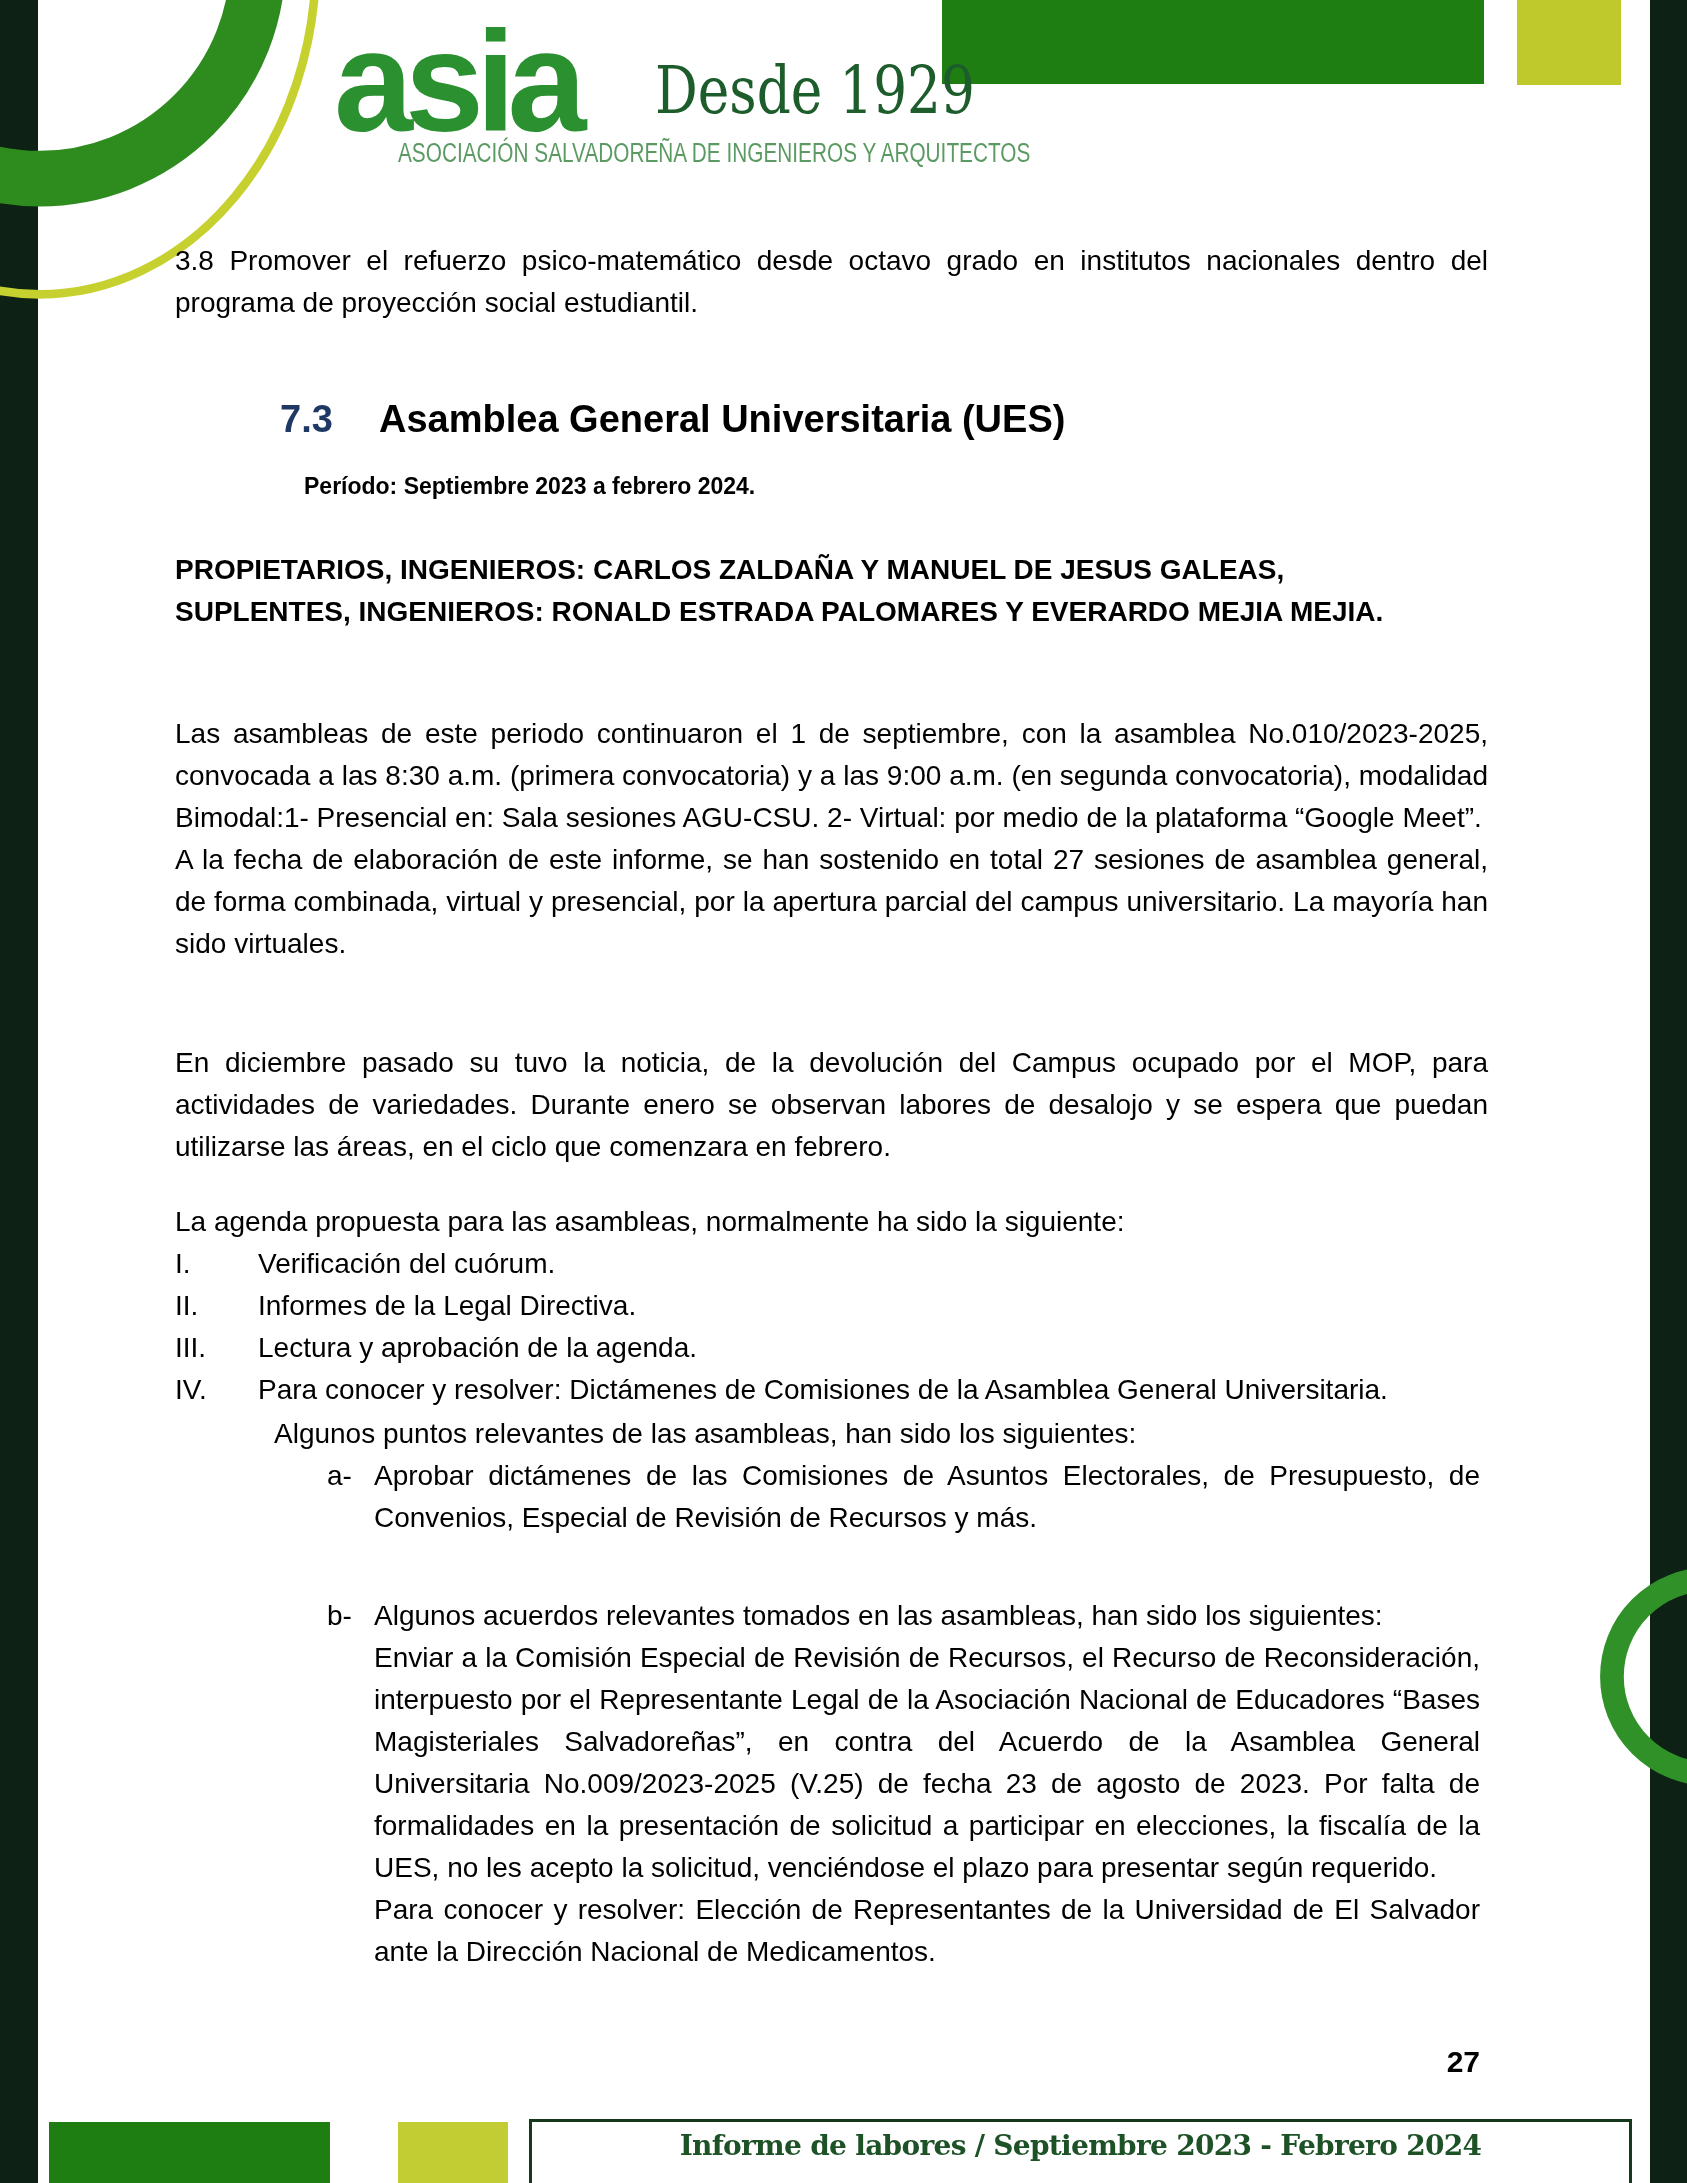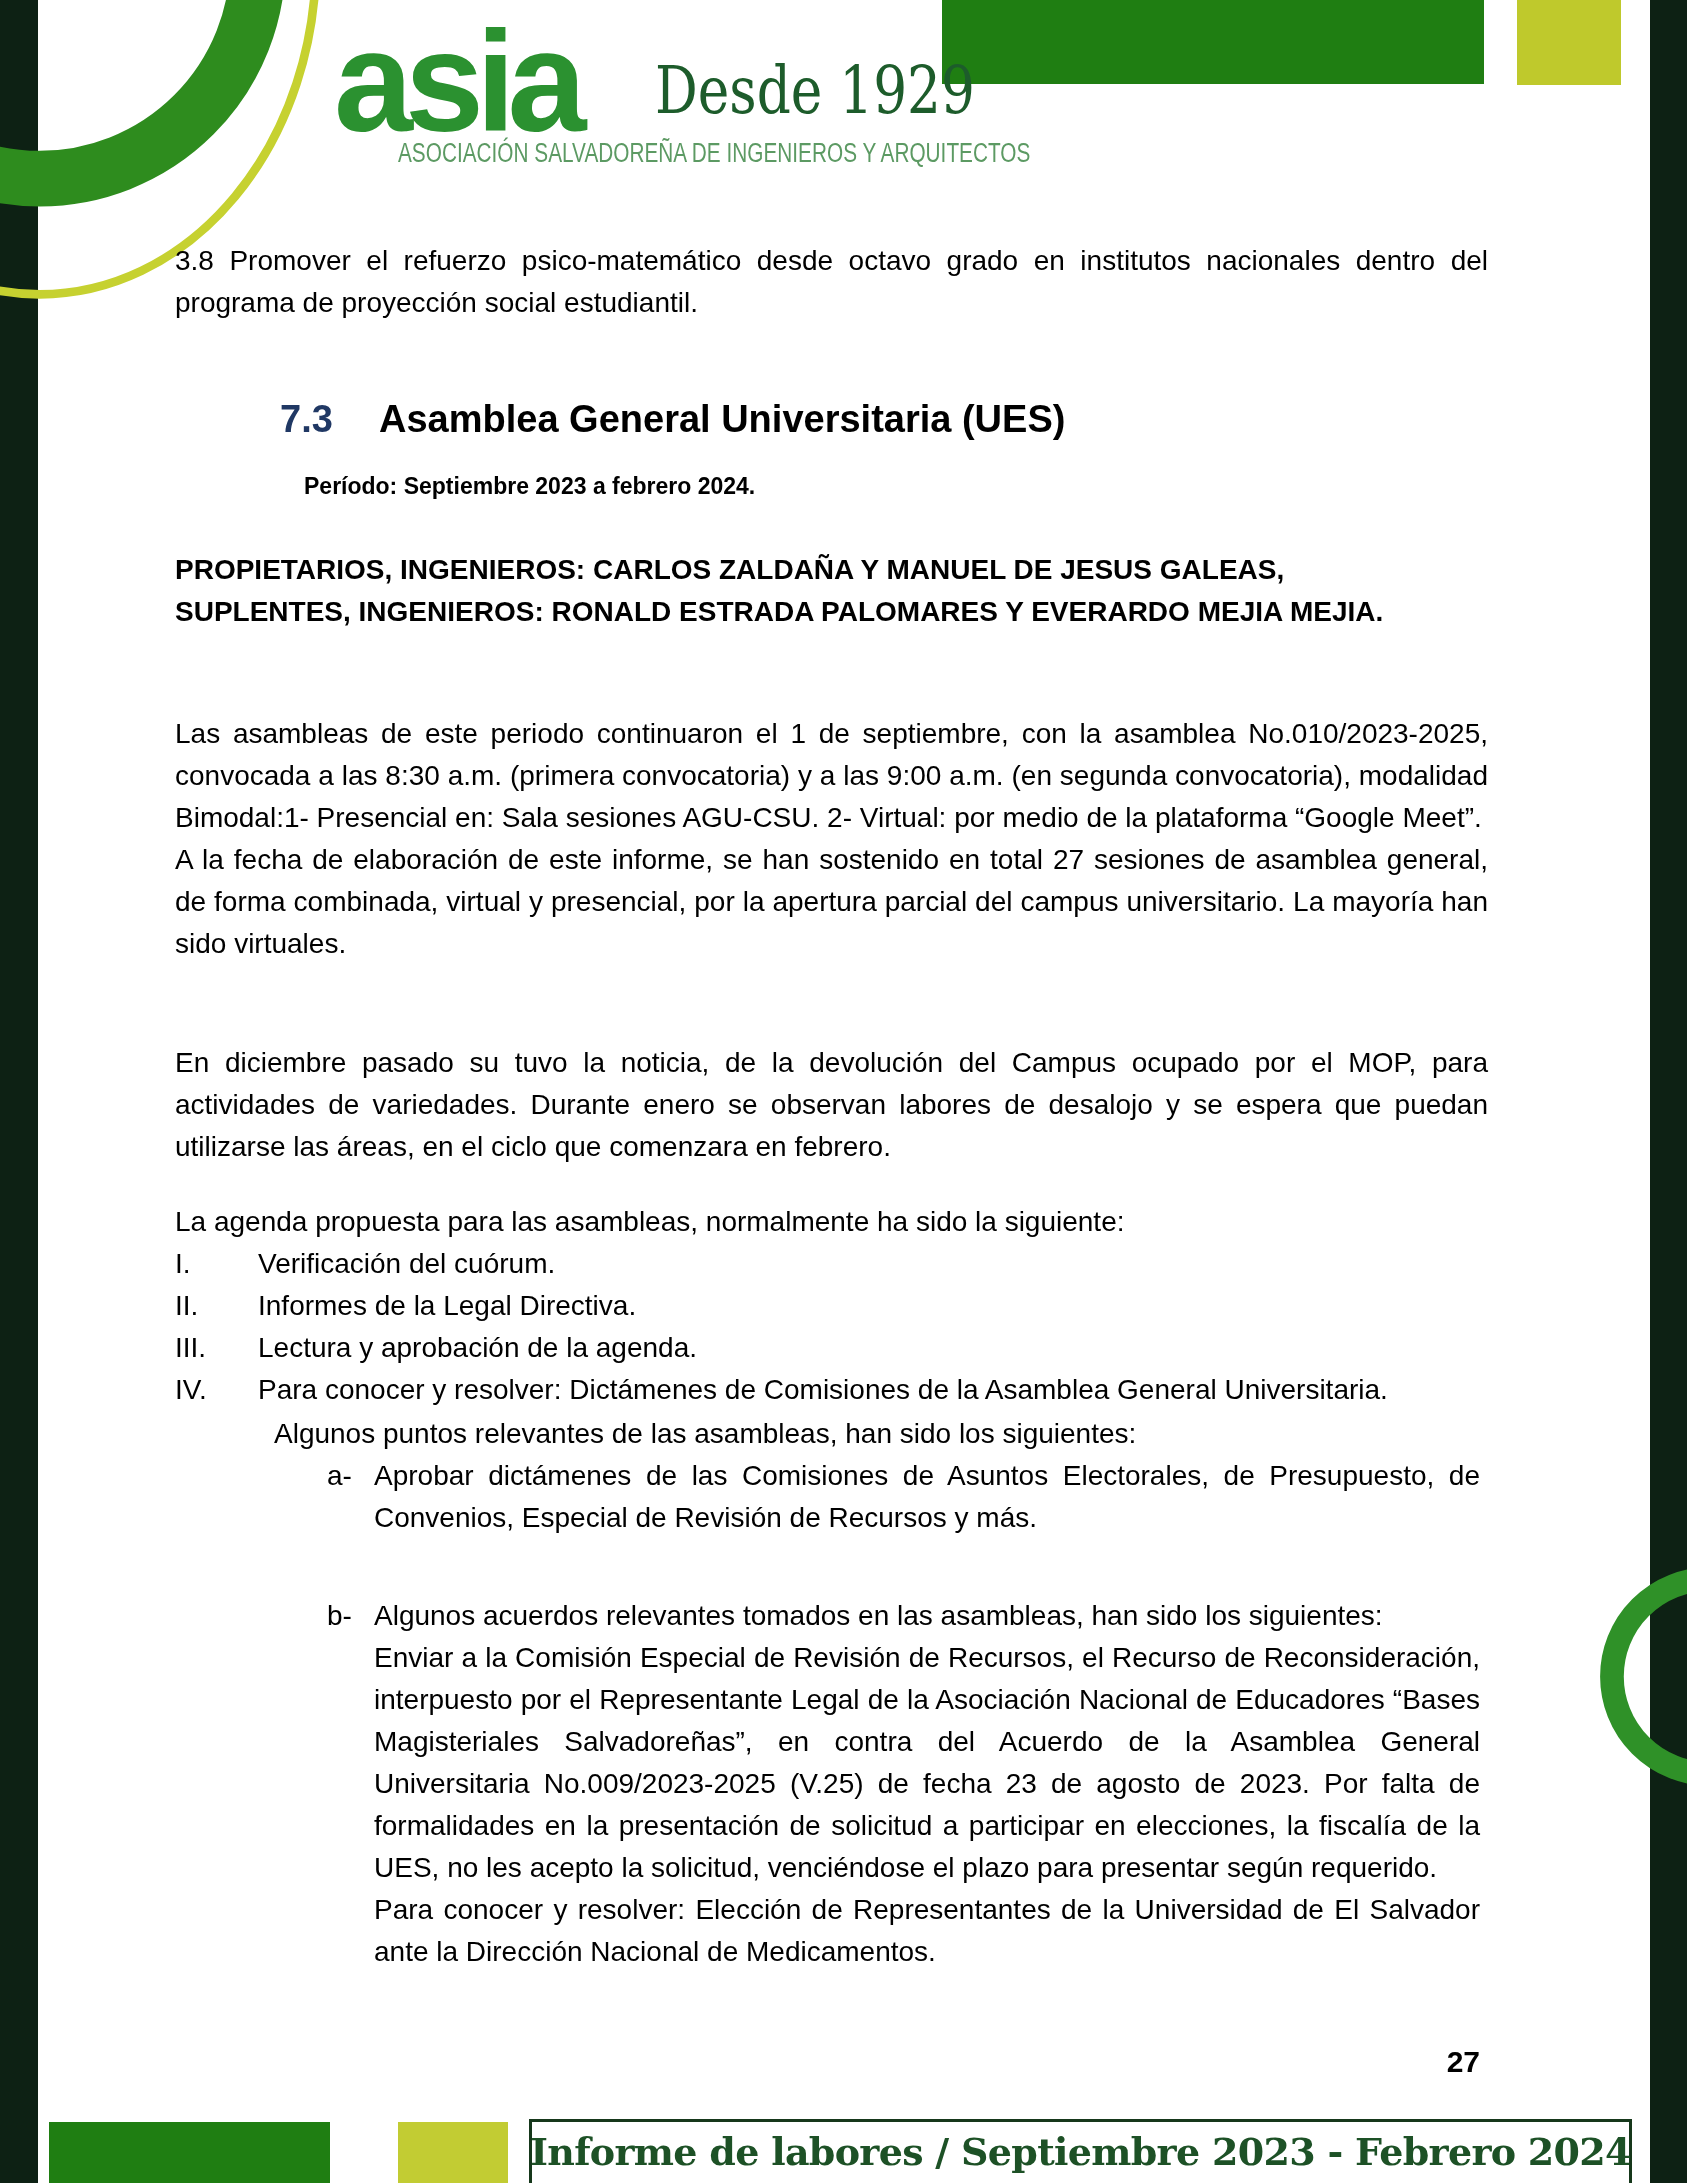--- a/index.html
+++ b/index.html
@@ -49,21 +49,21 @@
   
   .f-green{position:absolute;left:49px;top:2122px;width:281px;height:62px;background:#1F7E12;}
   .f-yellow{position:absolute;left:398px;top:2122px;width:110px;height:62px;background:#C2CC33;}
   .f-box{
     position:absolute;left:529px;top:2119px;width:1103px;height:73px;
     border:3.3px solid #16381B;background:#fff;box-sizing:border-box;
     display:flex;align-items:flex-start;justify-content:center;
   }
   .f-box .f-text{
     margin-top:9.3px;font-family:"DejaVu Serif",serif;font-weight:bold;
-    font-size:38px;line-height:1.1;color:#1D5126;letter-spacing:-0.7px;white-space:nowrap;
+    font-size:28px;line-height:1.1;color:#1D5126;letter-spacing:-0.7px;white-space:nowrap;
   }
 </style>
 </head>
 <body>
 
 <div class="page">
 
   <div class="bar-left"></div>
   <div class="bar-right"></div>
   <div class="rect-top-green"></div>

